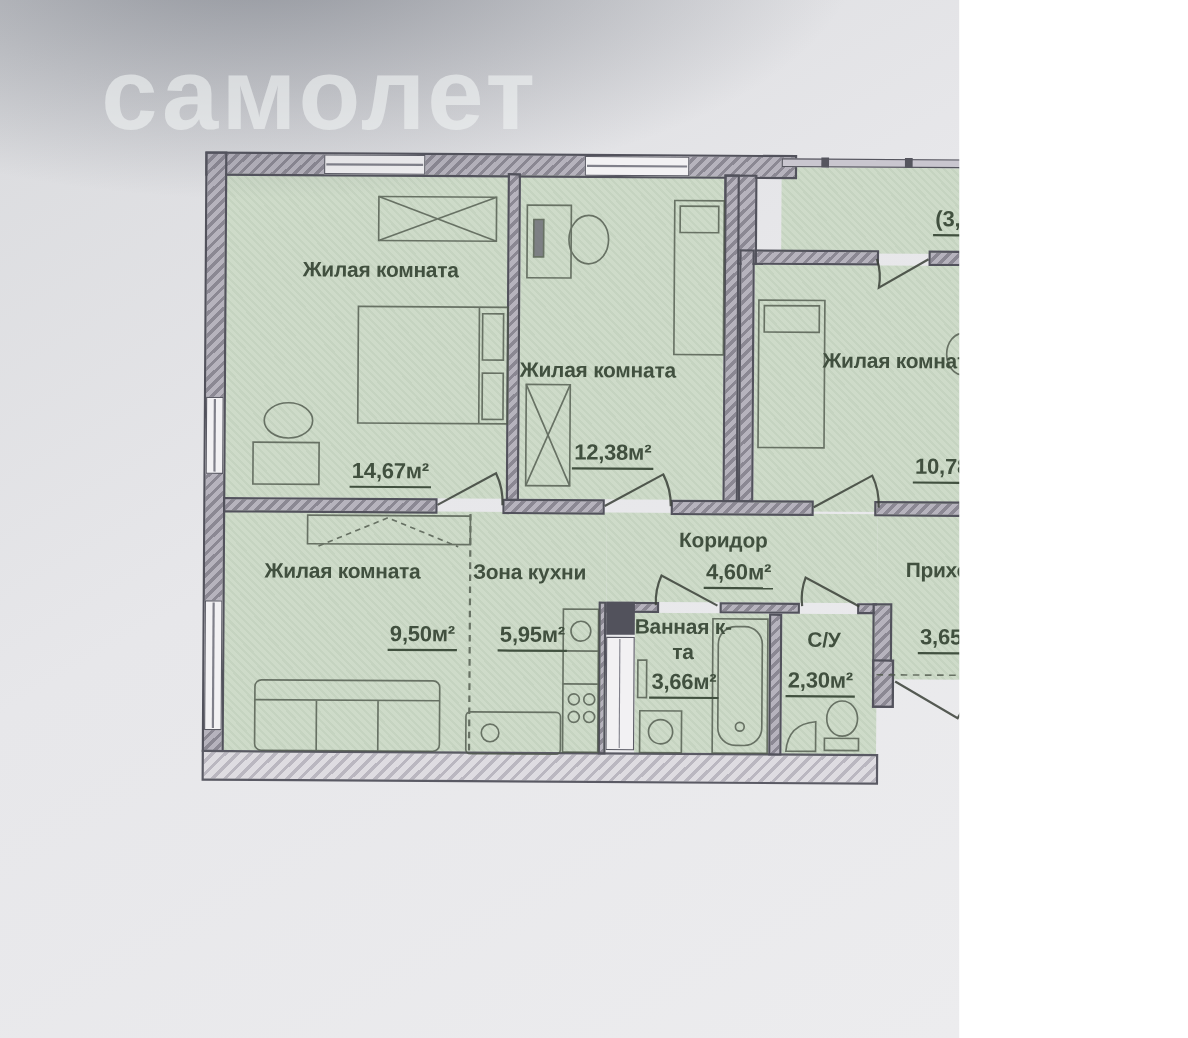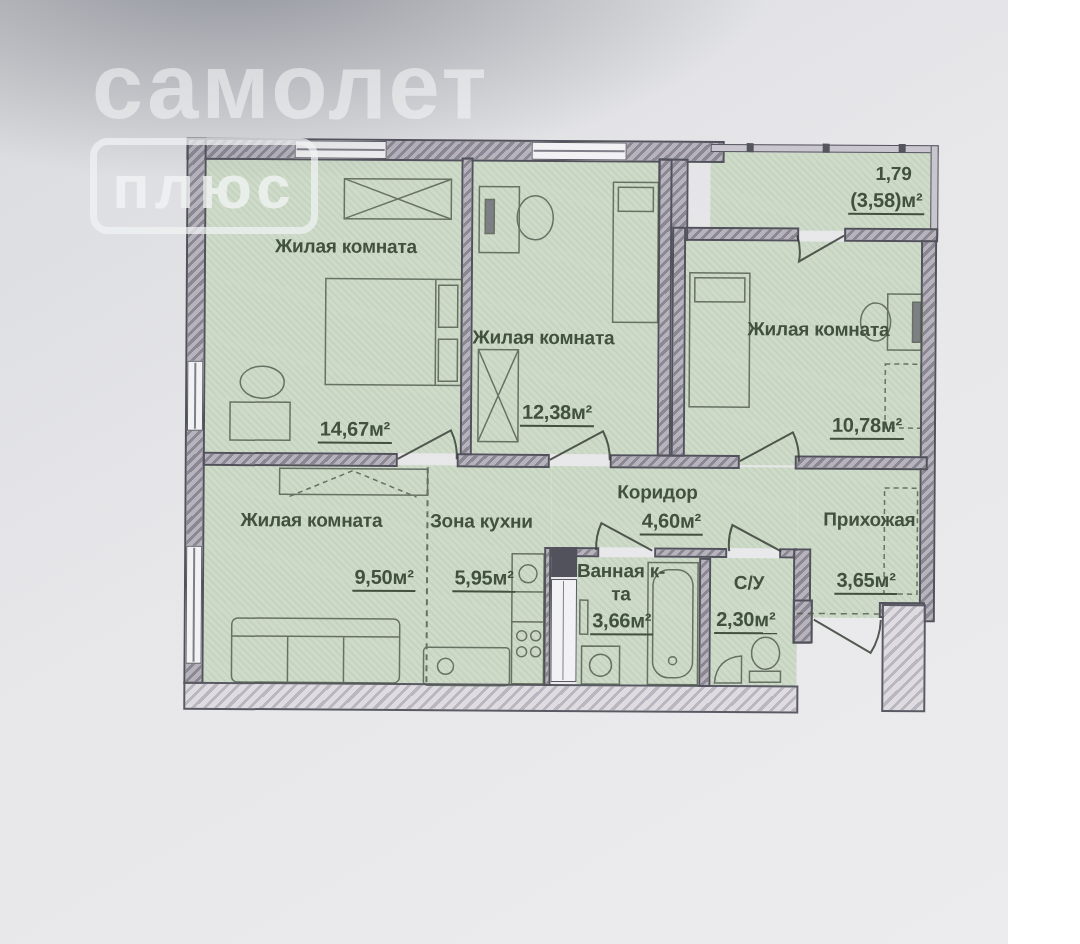--- a/index.html
+++ b/index.html
@@ -1,16 +1,16 @@
 <!DOCTYPE html>
 <html><head>
 <meta charset="utf-8">
 <style>
   html,body{margin:0;padding:0;}
-  .page{position:relative;width:1008px;height:944px;overflow:hidden;
+  .page{position:relative;width:872px;height:944px;overflow:hidden;
         background:linear-gradient(150deg,#d9dadd 0%,#e7e7ea 45%,#ececee 100%);
         font-family:"Liberation Sans",sans-serif;}
   .shadow-tl{position:absolute;inset:0;z-index:6;pointer-events:none;
         background:radial-gradient(ellipse 830px 350px at 235px -50px,rgba(88,93,104,0.60),rgba(88,93,104,0) 66%);}
   
   .wm-text{position:absolute;left:92px;top:34px;z-index:20;font-size:92px;font-weight:700;
         letter-spacing:3px;color:rgba(240,243,243,0.60);}
   .wm-badge{position:absolute;left:90px;top:138px;z-index:20;width:214px;height:82px;
         border:7px solid rgba(240,243,243,0.72);border-radius:18px;display:flex;align-items:center;
         justify-content:center;font-size:62px;font-weight:700;letter-spacing:5px;color:rgba(240,243,243,0.82);}
@@ -37,23 +37,20 @@
   .two{white-space:normal;width:100px;text-align:center;line-height:1.22;}
 </style>
 </head>
 <body>
 
 <div class="page">
 
   <div class="shadow-tl"></div>
 
   <div class="wm-text">самолет</div>
-  <div class="wm-badge">
-    <span>плюс</span>
-  </div>
 
   <div class="plan">
 
     <div class="room" style="left:18px;top:28px;width:258px;height:296px"></div>
     <div class="room" style="left:287px;top:28px;width:185px;height:296px"></div>
     <div class="room" style="left:500px;top:110px;width:240px;height:224px"></div>
     <div class="room" style="left:524px;top:21px;width:222px;height:78px"></div>
     <div class="room" style="left:18px;top:336px;width:349px;height:220px"></div>
     <div class="room" style="left:367px;top:336px;width:246px;height:81px"></div>
     <div class="room" style="left:393px;top:427px;width:122px;height:129px"></div>

